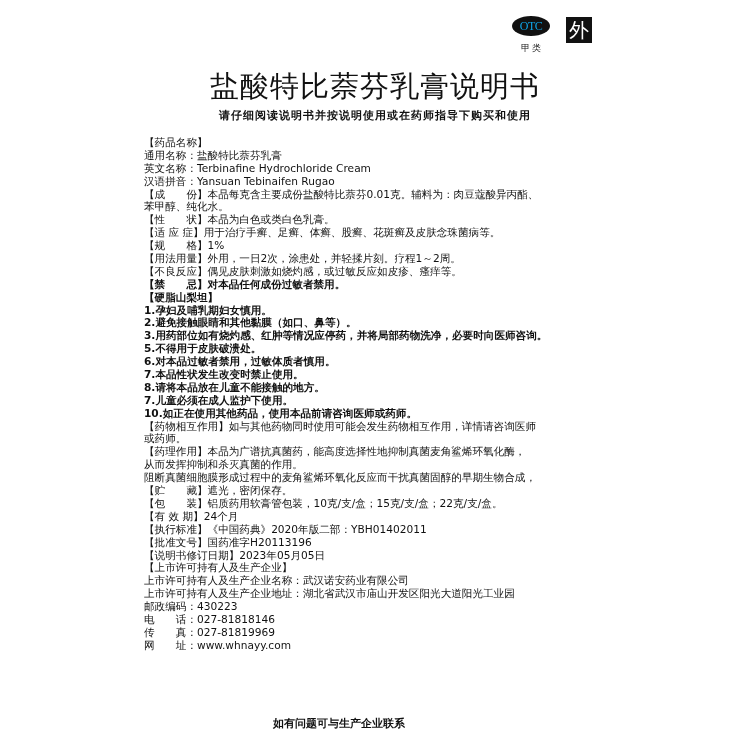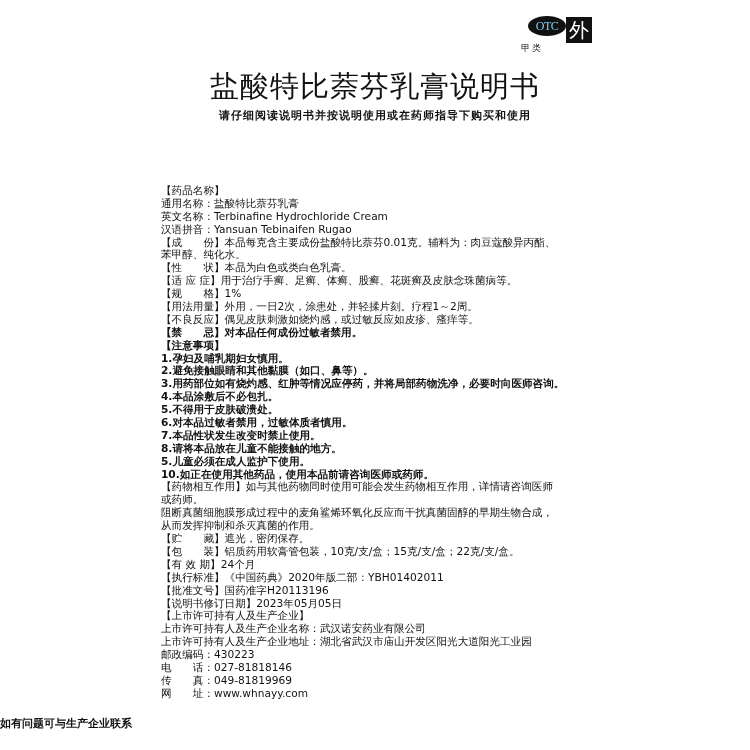--- a/index.html
+++ b/index.html
@@ -1,25 +1,25 @@
 <!DOCTYPE html>
 <html><head>
 <meta charset="utf-8">
 <style>
   html, body { margin: 0; padding: 0; background: #ffffff; }
   body { width: 750px; height: 750px; position: relative; overflow: hidden; color: #111; font-family: "DejaVu Sans", "Liberation Sans", sans-serif; }
-  .otc { position: absolute; left: 512px; top: 16px; width: 38px; height: 20px; background: #111; color: #7dd3fc; border-radius: 50%; font-family: "Liberation Serif", "DejaVu Serif", serif; font-size: 12px; line-height: 20px; text-align: center; letter-spacing: -0.5px; margin-left: 16px; }
+  .otc { position: absolute; left: 512px; top: 16px; width: 38px; height: 20px; background: #111; color: #0ea5e9; border-radius: 50%; font-family: "Liberation Serif", "DejaVu Serif", serif; font-size: 12px; line-height: 20px; text-align: center; letter-spacing: -0.5px; }
   .otc-class { position: absolute; left: 515px; top: 42px; width: 34px; font-size: 9px; text-align: center; letter-spacing: 2px; }
   .wai { position: absolute; left: 566px; top: 17px; width: 26px; height: 26px; background: #111; color: #fff; font-size: 20px; line-height: 26px; text-align: center; }
   .title { position: absolute; left: 0; width: 750px; top: 68px; text-align: center; font-size: 29px; line-height: 36px; letter-spacing: 1px; }
   .subtitle { position: absolute; left: 0; width: 750px; top: 109px; text-align: center; font-size: 11px; font-weight: bold; line-height: 14px; letter-spacing: 1px; }
-  .body-text { position: absolute; left: 161px; top: 136px; width: 432px; font-size: 10.6px; line-height: 12.9px; white-space: nowrap; margin-top: 48px; }
+  .body-text { position: absolute; left: 144px; top: 136px; width: 432px; font-size: 10.6px; line-height: 12.9px; white-space: nowrap; }
   .line { height: 12.9px; overflow: visible; }
   .b { font-weight: bold; }
-  .footer-note { position: absolute; left: 0; width: 678px; top: 716px; text-align: left; font-size: 11px; font-weight: bold; }
+  .footer-note { position: absolute; left: 0; width: 678px; top: 716px; text-align: center; font-size: 11px; font-weight: bold; }
   .code { position: absolute; left: 592px; top: 751px; font-family: Liberation Mono, monospace; font-size: 10px; color: #333; }
 </style>
 </head>
 <body>
 
 <div class="otc">OTC</div>
 <div class="otc-class">甲类</div>
 <div class="wai">外</div>
 
 <div class="title">盐酸特比萘芬乳膏说明书</div>
@@ -31,44 +31,44 @@
     <div class="line">英文名称：Terbinafine Hydrochloride Cream</div>
     <div class="line">汉语拼音：Yansuan Tebinaifen Rugao</div>
     <div class="line">【成　　份】本品每克含主要成份盐酸特比萘芬0.01克。辅料为：肉豆蔻酸异丙酯、</div>
     <div class="line">苯甲醇、纯化水。</div>
     <div class="line">【性　　状】本品为白色或类白色乳膏。</div>
     <div class="line">【适 应 症】用于治疗手癣、足癣、体癣、股癣、花斑癣及皮肤念珠菌病等。</div>
     <div class="line">【规　　格】1%</div>
     <div class="line">【用法用量】外用，一日2次，涂患处，并轻揉片刻。疗程1～2周。</div>
     <div class="line">【不良反应】偶见皮肤刺激如烧灼感，或过敏反应如皮疹、瘙痒等。</div>
     <div class="line b">【禁　　忌】对本品任何成份过敏者禁用。</div>
-    <div class="line b">【注意事项】</div>
+    <div class="line b">【硬脂山梨坦】</div>
     <div class="line b">1.孕妇及哺乳期妇女慎用。</div>
     <div class="line b">2.避免接触眼睛和其他黏膜（如口、鼻等）。</div>
     <div class="line b">3.用药部位如有烧灼感、红肿等情况应停药，并将局部药物洗净，必要时向医师咨询。</div>
-    <div class="line b">4.本品涂敷后不必包扎。</div>
     <div class="line b">5.不得用于皮肤破溃处。</div>
     <div class="line b">6.对本品过敏者禁用，过敏体质者慎用。</div>
     <div class="line b">7.本品性状发生改变时禁止使用。</div>
     <div class="line b">8.请将本品放在儿童不能接触的地方。</div>
-    <div class="line b">5.儿童必须在成人监护下使用。</div>
+    <div class="line b">7.儿童必须在成人监护下使用。</div>
     <div class="line b">10.如正在使用其他药品，使用本品前请咨询医师或药师。</div>
     <div class="line">【药物相互作用】如与其他药物同时使用可能会发生药物相互作用，详情请咨询医师</div>
     <div class="line">或药师。</div>
+    <div class="line">【药理作用】本品为广谱抗真菌药，能高度选择性地抑制真菌麦角鲨烯环氧化酶，</div>
+    <div class="line">从而发挥抑制和杀灭真菌的作用。</div>
     <div class="line">阻断真菌细胞膜形成过程中的麦角鲨烯环氧化反应而干扰真菌固醇的早期生物合成，</div>
-    <div class="line">从而发挥抑制和杀灭真菌的作用。</div>
     <div class="line">【贮　　藏】遮光，密闭保存。</div>
     <div class="line">【包　　装】铝质药用软膏管包装，10克/支/盒；15克/支/盒；22克/支/盒。</div>
     <div class="line">【有 效 期】24个月</div>
     <div class="line">【执行标准】《中国药典》2020年版二部：YBH01402011</div>
     <div class="line">【批准文号】国药准字H20113196</div>
     <div class="line">【说明书修订日期】2023年05月05日</div>
     <div class="line">【上市许可持有人及生产企业】</div>
     <div class="line">上市许可持有人及生产企业名称：武汉诺安药业有限公司</div>
     <div class="line">上市许可持有人及生产企业地址：湖北省武汉市庙山开发区阳光大道阳光工业园</div>
     <div class="line">邮政编码：430223</div>
     <div class="line">电　　话：027-81818146</div>
-    <div class="line">传　　真：049-81819969</div>
+    <div class="line">传　　真：027-81819969</div>
     <div class="line">网　　址：www.whnayy.com</div>
   </div>
 
 <div class="footer-note">如有问题可与生产企业联系</div>
 <div class="code">B146-0</div>
 
 </body></html>

